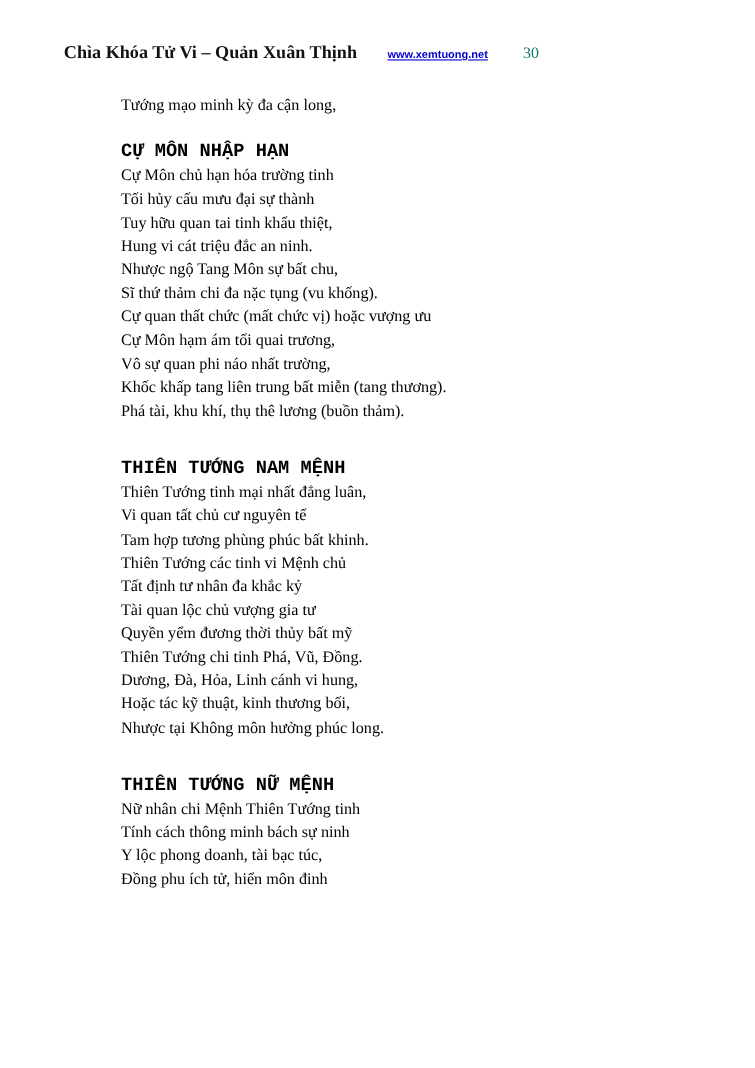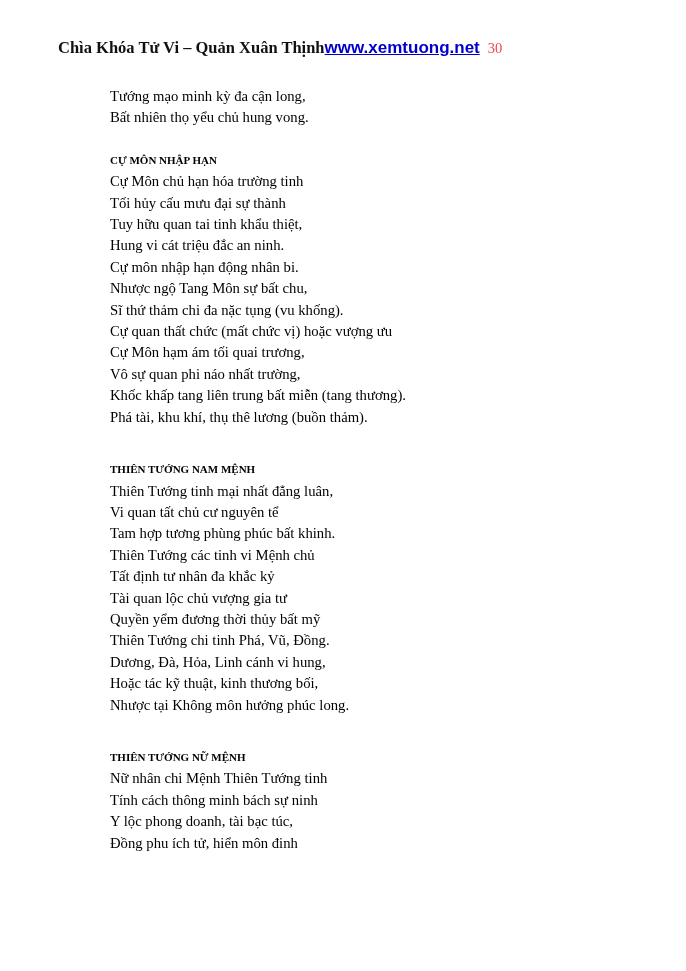--- a/index.html
+++ b/index.html
@@ -33,45 +33,46 @@
     font-size: 16.5px;
     color: #111111;
     white-space: nowrap;
   }
   .header-spacer {
     flex: 1 1 auto;
   }
   .header-link {
     font-family: "Liberation Sans", sans-serif;
     font-weight: bold;
-    font-size: 17px;
+    font-size: 10px;
     color: #0000cc;
     text-decoration: underline;
     white-space: nowrap;
-    margin-right: 8px;
+    margin-right: 32px;
   }
   .header-page {
     font-family: "Liberation Serif", serif;
     font-size: 14.5px;
-    color: #ef4444;
+    color: #0f766e;
     white-space: nowrap;
   }
   .body-block {
     padding-left: 52px;
   }
   .line {
     font-size: 14.7px;
     line-height: 21.4px;
     white-space: pre;
   }
   .section-title {
-    font-size: 11px;
+    font-size: 17px;
     line-height: 21.4px;
     font-weight: bold;
     white-space: pre;
+    font-family: Liberation Mono, monospace;
   }
   .gap {
     height: 21px;
   }
   .gap-small {
     height: 10px;
   }
 </style>
 </head>
 <body>
@@ -82,32 +83,30 @@
     <div class="header-title">Chìa Khóa Tử Vi – Quản Xuân Thịnh</div>
     <div class="header-spacer"></div>
     <a class="header-link" href="#">www.xemtuong.net</a>
     <div class="header-page">30</div>
   </div>
 
   <div class="body-block">
 
     <div>
       <div class="line">Tướng mạo minh kỳ đa cận long,</div>
-      <div class="line">Bất nhiên thọ yểu chủ hung vong.</div>
     </div>
 
     <div class="gap"></div>
 
     <div>
       <div class="section-title">CỰ MÔN NHẬP HẠN</div>
       <div class="line">Cự Môn chủ hạn hóa trường tinh</div>
       <div class="line">Tối hủy cấu mưu đại sự thành</div>
       <div class="line">Tuy hữu quan tai tinh khẩu thiệt,</div>
       <div class="line">Hung vi cát triệu đắc an ninh.</div>
-      <div class="line">Cự môn nhập hạn động nhân bi.</div>
       <div class="line">Nhược ngộ Tang Môn sự bất chu,</div>
       <div class="line">Sĩ thứ thảm chi đa nặc tụng (vu khống).</div>
       <div class="line">Cự quan thất chức (mất chức vị) hoặc vượng ưu</div>
       <div class="line">Cự Môn hạm ám tối quai trương,</div>
       <div class="line">Vô sự quan phi náo nhất trường,</div>
       <div class="line">Khốc khấp tang liên trung bất miễn (tang thương).</div>
       <div class="line">Phá tài, khu khí, thụ thê lương (buồn thảm).</div>
     </div>
 
     <div class="gap"></div>

